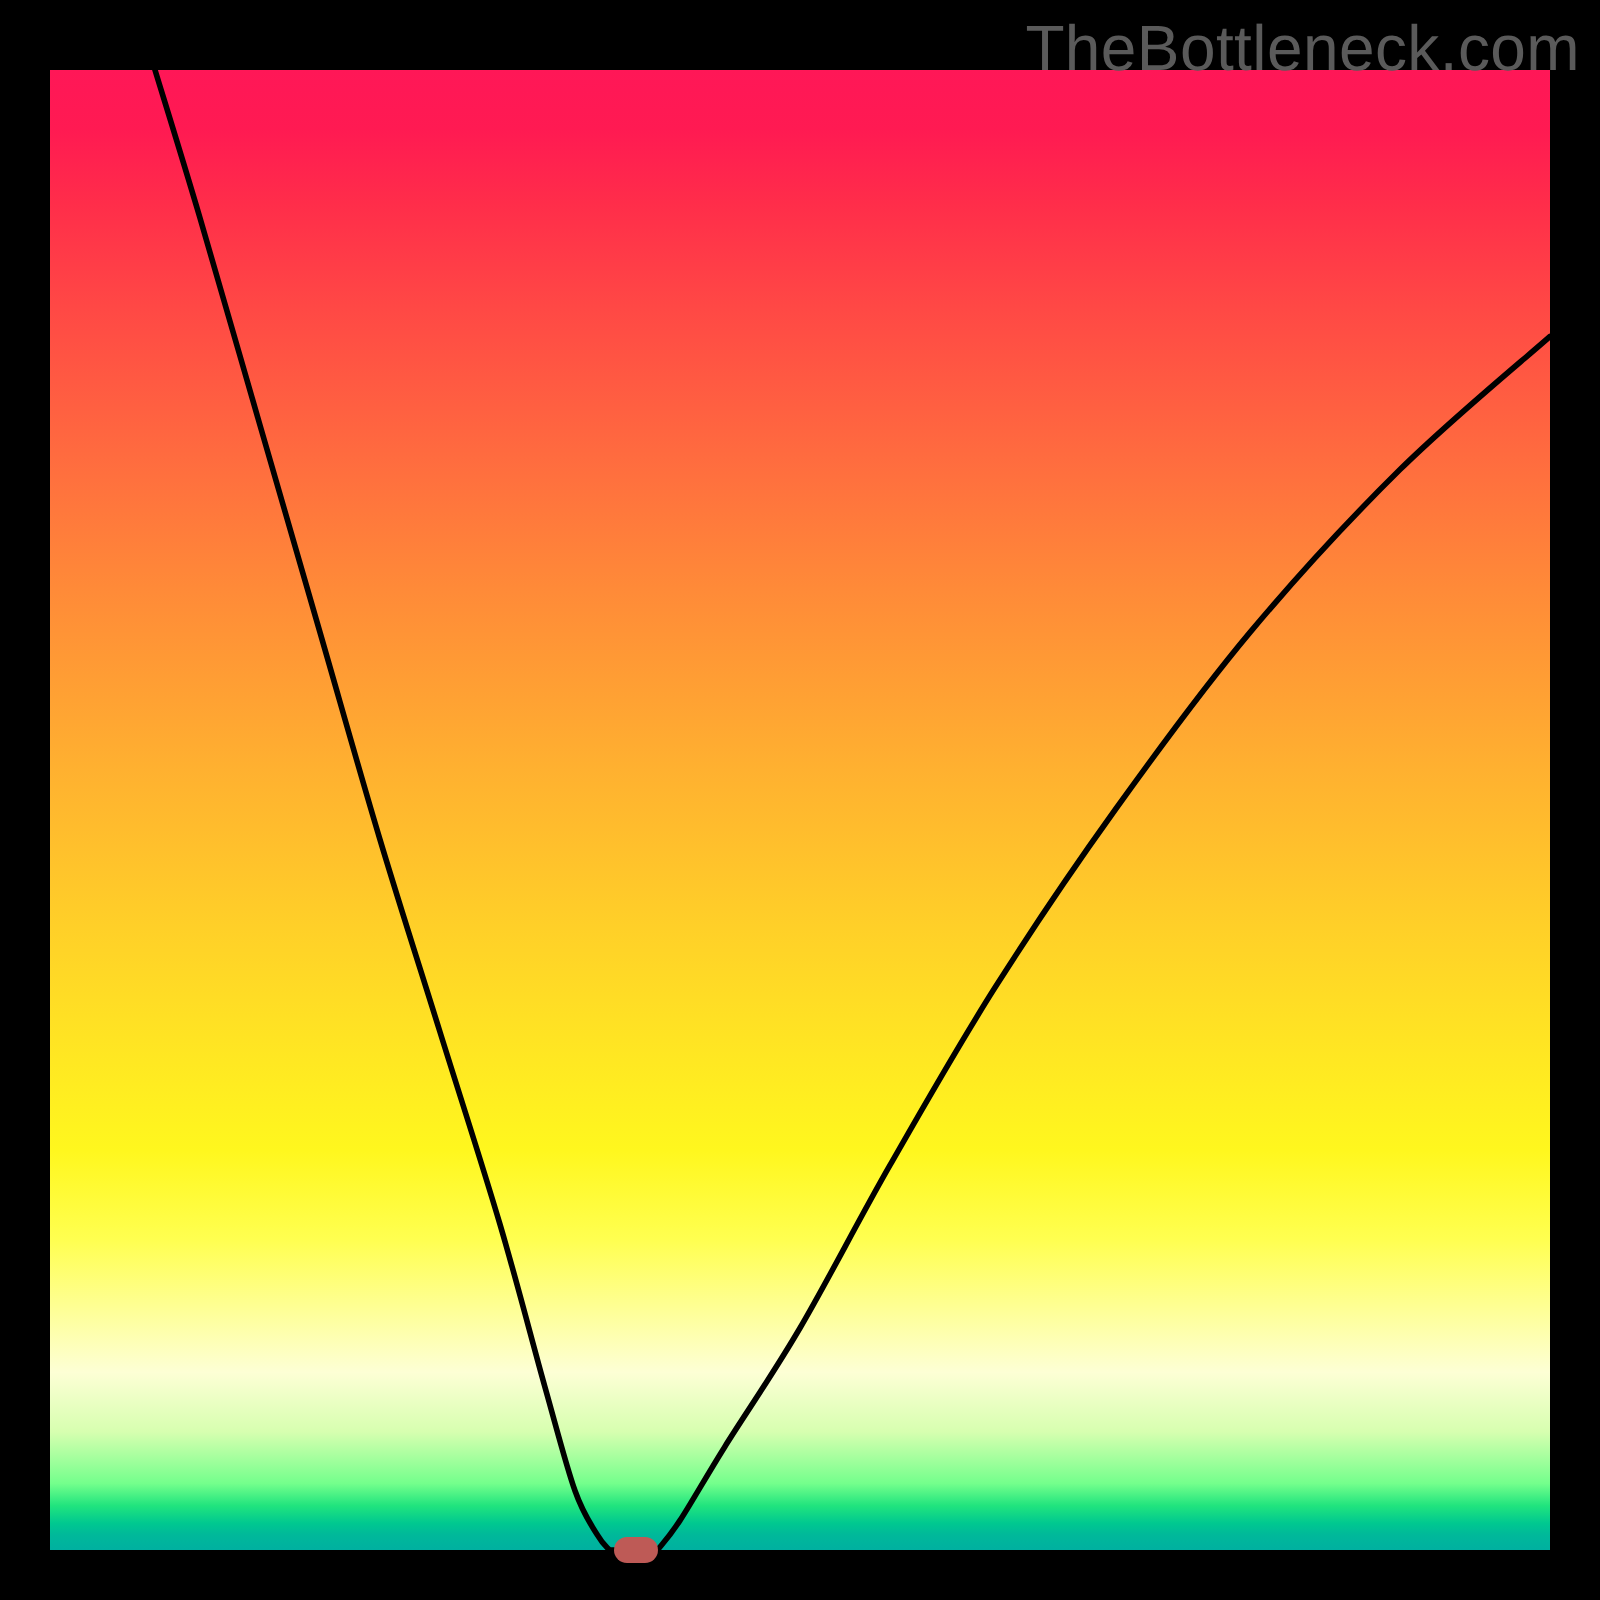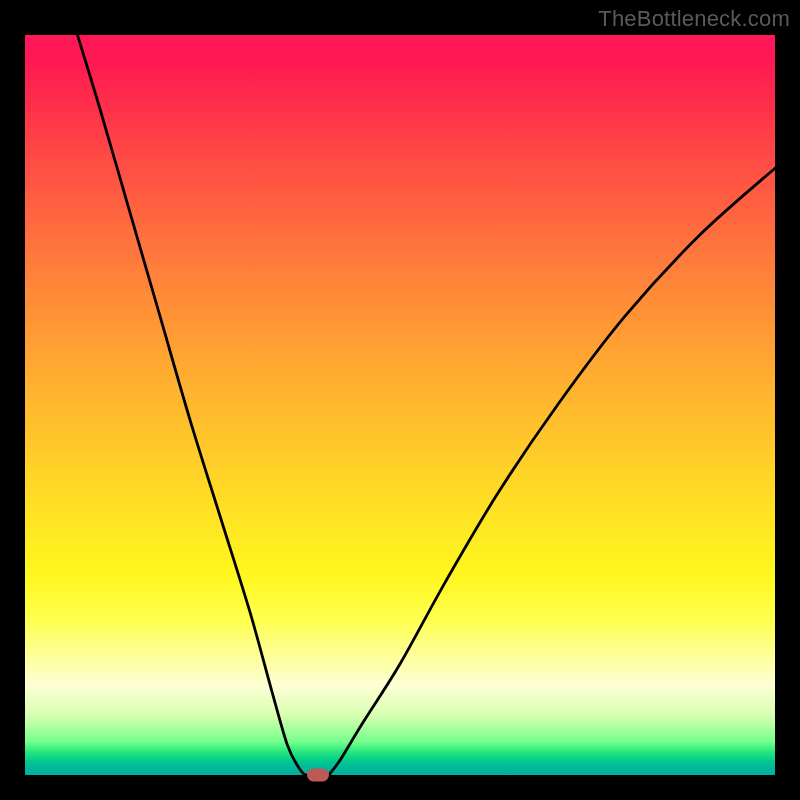--- a/index.html
+++ b/index.html
@@ -8,21 +8,21 @@
     position: relative;
     width: 800px;
     height: 800px;
     background: #000;
   }
   .watermark {
     position: absolute;
     top: 6px;
     right: 10px;
     font-family: Arial, Helvetica, sans-serif;
-    font-size: 22px;
+    font-size: 32px;
     color: #5a5a5a;
     letter-spacing: 0.2px;
     font-weight: 500;
     z-index: 5;
   }
   .plot {
     position: absolute;
     left: 25px;
     top: 35px;
     width: 750px;

